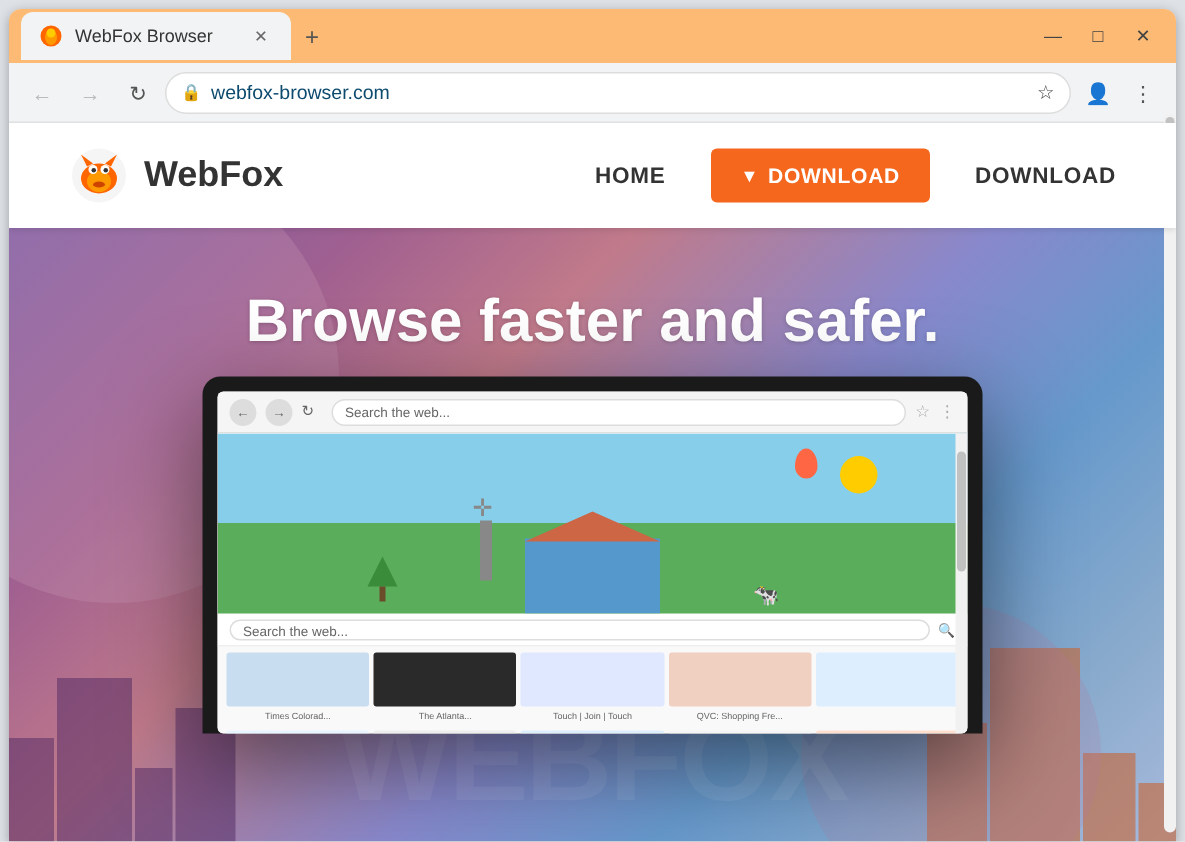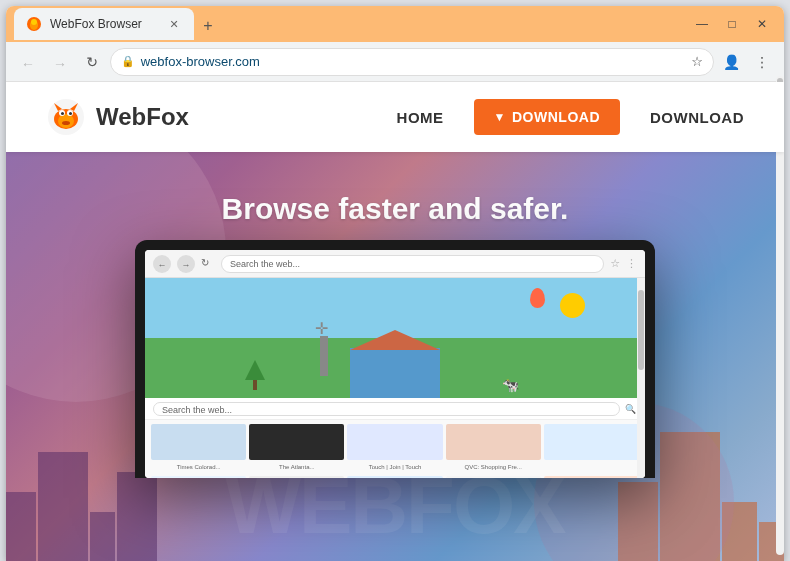--- a/index.html
+++ b/index.html
@@ -272,21 +272,21 @@
       position: absolute;
       bottom: -30px;
       right: 50px;
       width: 200px;
       height: 200px;
       border-radius: 50%;
       background: rgba(180,120,160,0.2);
     }
 
     .hero-title {
-      font-size: 30px;
+      font-size: 40px;
       font-weight: bold;
       color: white;
       text-align: center;
       margin-bottom: 14px;
       text-shadow: 0 1px 3px rgba(0,0,0,0.2);
       position: relative;
       z-index: 2;
     }
 
     .hero-subtitle {

